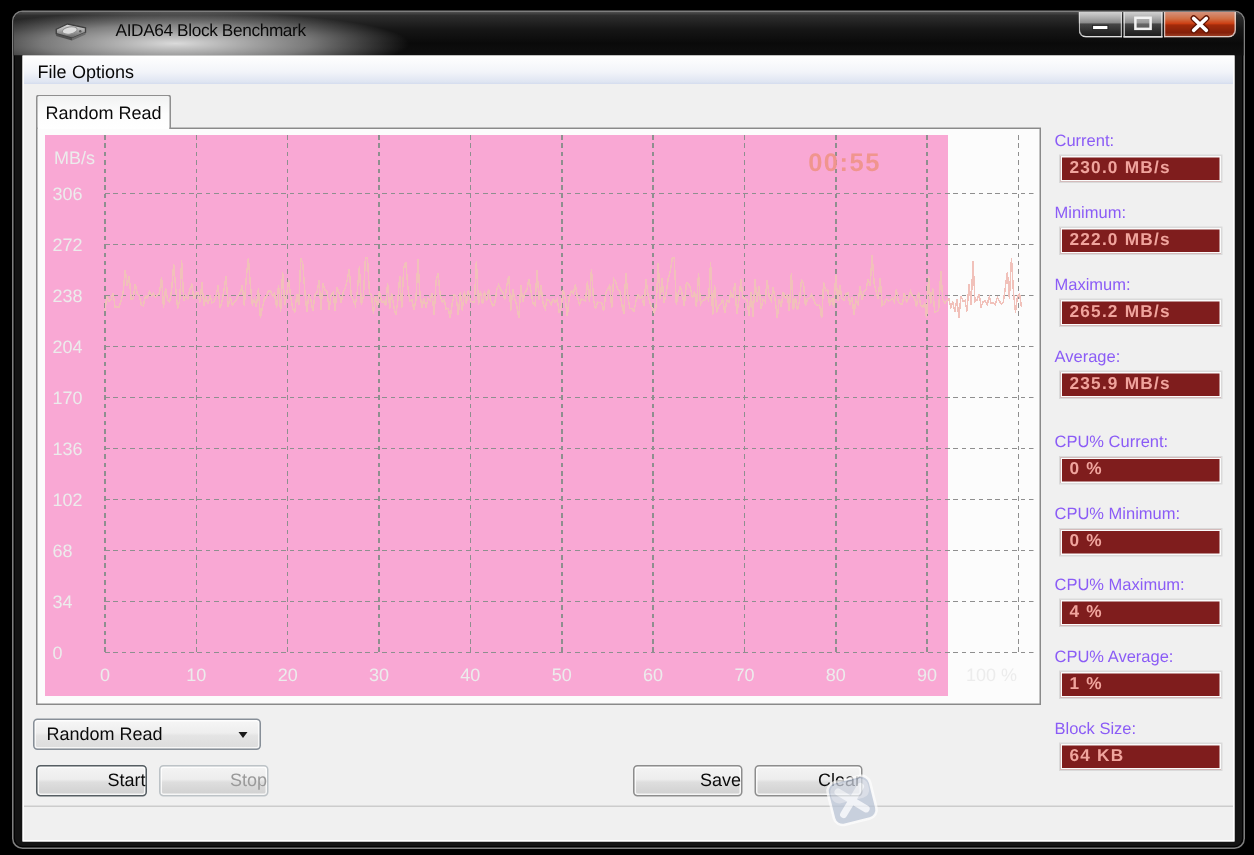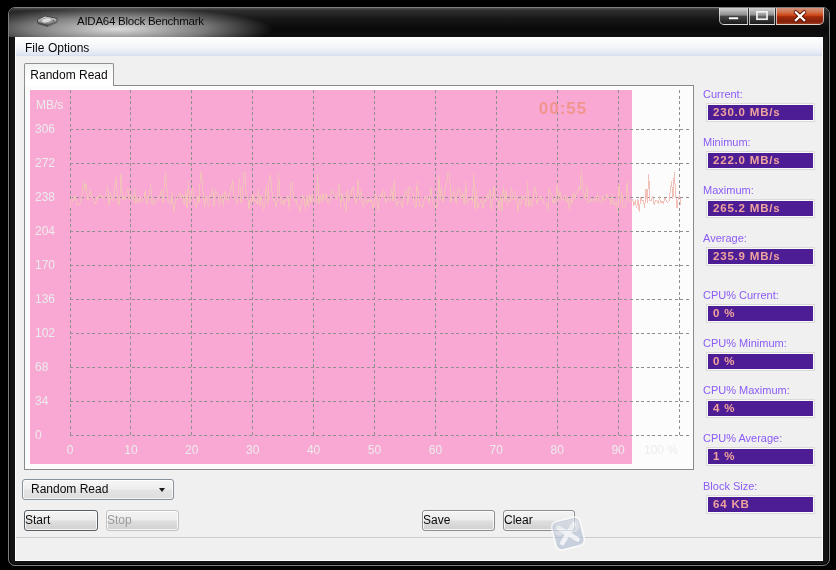--- a/index.html
+++ b/index.html
@@ -25,30 +25,30 @@
 
 #client{left:15px;top:37px;width:808px;height:524px;background:#f0f0f0;border:1px solid #fff}
 #menubar{left:16px;top:38px;width:806px;height:18px;background:linear-gradient(#fefefe 0%,#f2f4f9 55%,#dfe5f2 92%,#d4dcee 100%)}
 .menu{top:41px;font-size:12px;color:#070707}
 
 #tab{left:24px;top:63px;width:90px;height:23px;z-index:3;background:linear-gradient(#f1f2f2 0%,#fdfdfd 55%,#ffffff 100%);border:1px solid #8f8f8f;border-bottom:none;border-radius:2px 2px 0 0;font-size:12px;color:#0a0a0a;text-align:center;line-height:22px}
 #panel{left:24px;top:85px;width:670px;height:385px;background:#fcfcfc;border:1px solid #8a8a8a}
 #chart{left:30px;top:90px;width:602px;height:374px;background:#f9a8d4}
 
 .rlab{left:703px;font-size:11px;color:#8b5cf6}
-.rbox{left:707px;width:107px;height:17px;background:#4c1d95;border:1px solid #fbfbfb;box-shadow:0 0 0 1px #dadada;
+.rbox{left:707px;width:107px;height:17px;background:#7f1d1d;border:1px solid #fbfbfb;box-shadow:0 0 0 1px #dadada;
  color:#f0a49d;font-weight:bold;font-size:11.5px;line-height:15px;padding-left:5px;letter-spacing:0.8px}
 
 .combo{top:479px;height:21px;border:1px solid #878f98;border-radius:3px;
  background:linear-gradient(#f6f6f6 0%,#eeeeee 45%,#e4e4e4 55%,#dcdcdc 100%);
  font-size:12px;color:#0a0a0a;line-height:19px;padding-left:8px;box-shadow:inset 0 0 0 1px rgba(255,255,255,0.75)}
 .arrow{position:absolute;right:8px;top:8px;width:0;height:0;border-left:3.5px solid transparent;border-right:3.5px solid transparent;border-top:4.5px solid #1a1a1a}
 .btn{top:510px;height:21px;border:1px solid #8d8d8d;border-radius:3px;
  background:linear-gradient(#f4f4f4 0%,#ededed 45%,#dedede 55%,#d0d0d0 100%);
- font-size:12px;color:#0a0a0a;text-align:left;line-height:19px;box-shadow:inset 0 0 0 1px rgba(255,255,255,0.8)}
+ font-size:12px;color:#0a0a0a;text-align:right;line-height:19px;box-shadow:inset 0 0 0 1px rgba(255,255,255,0.8)}
 #bstart{left:24px;width:74px;border-color:#565e63}
 #bstop{left:106px;width:73px;border-color:#bdc3c7;color:#9a9a9a}
 #bsave{left:422px;width:73px}
 #bclear{left:503px;width:72px}
 #sep{left:16px;top:537px;width:806px;height:1px;background:#cccccc}
 
 #wmtext{left:585px;top:521px;font-size:26px;font-weight:bold;letter-spacing:-0.5px;
  color:rgba(240,242,247,0.62);-webkit-text-stroke:1.2px rgba(158,166,182,0.68);
  text-shadow:0 1px 2px rgba(120,130,150,0.25)}
 

